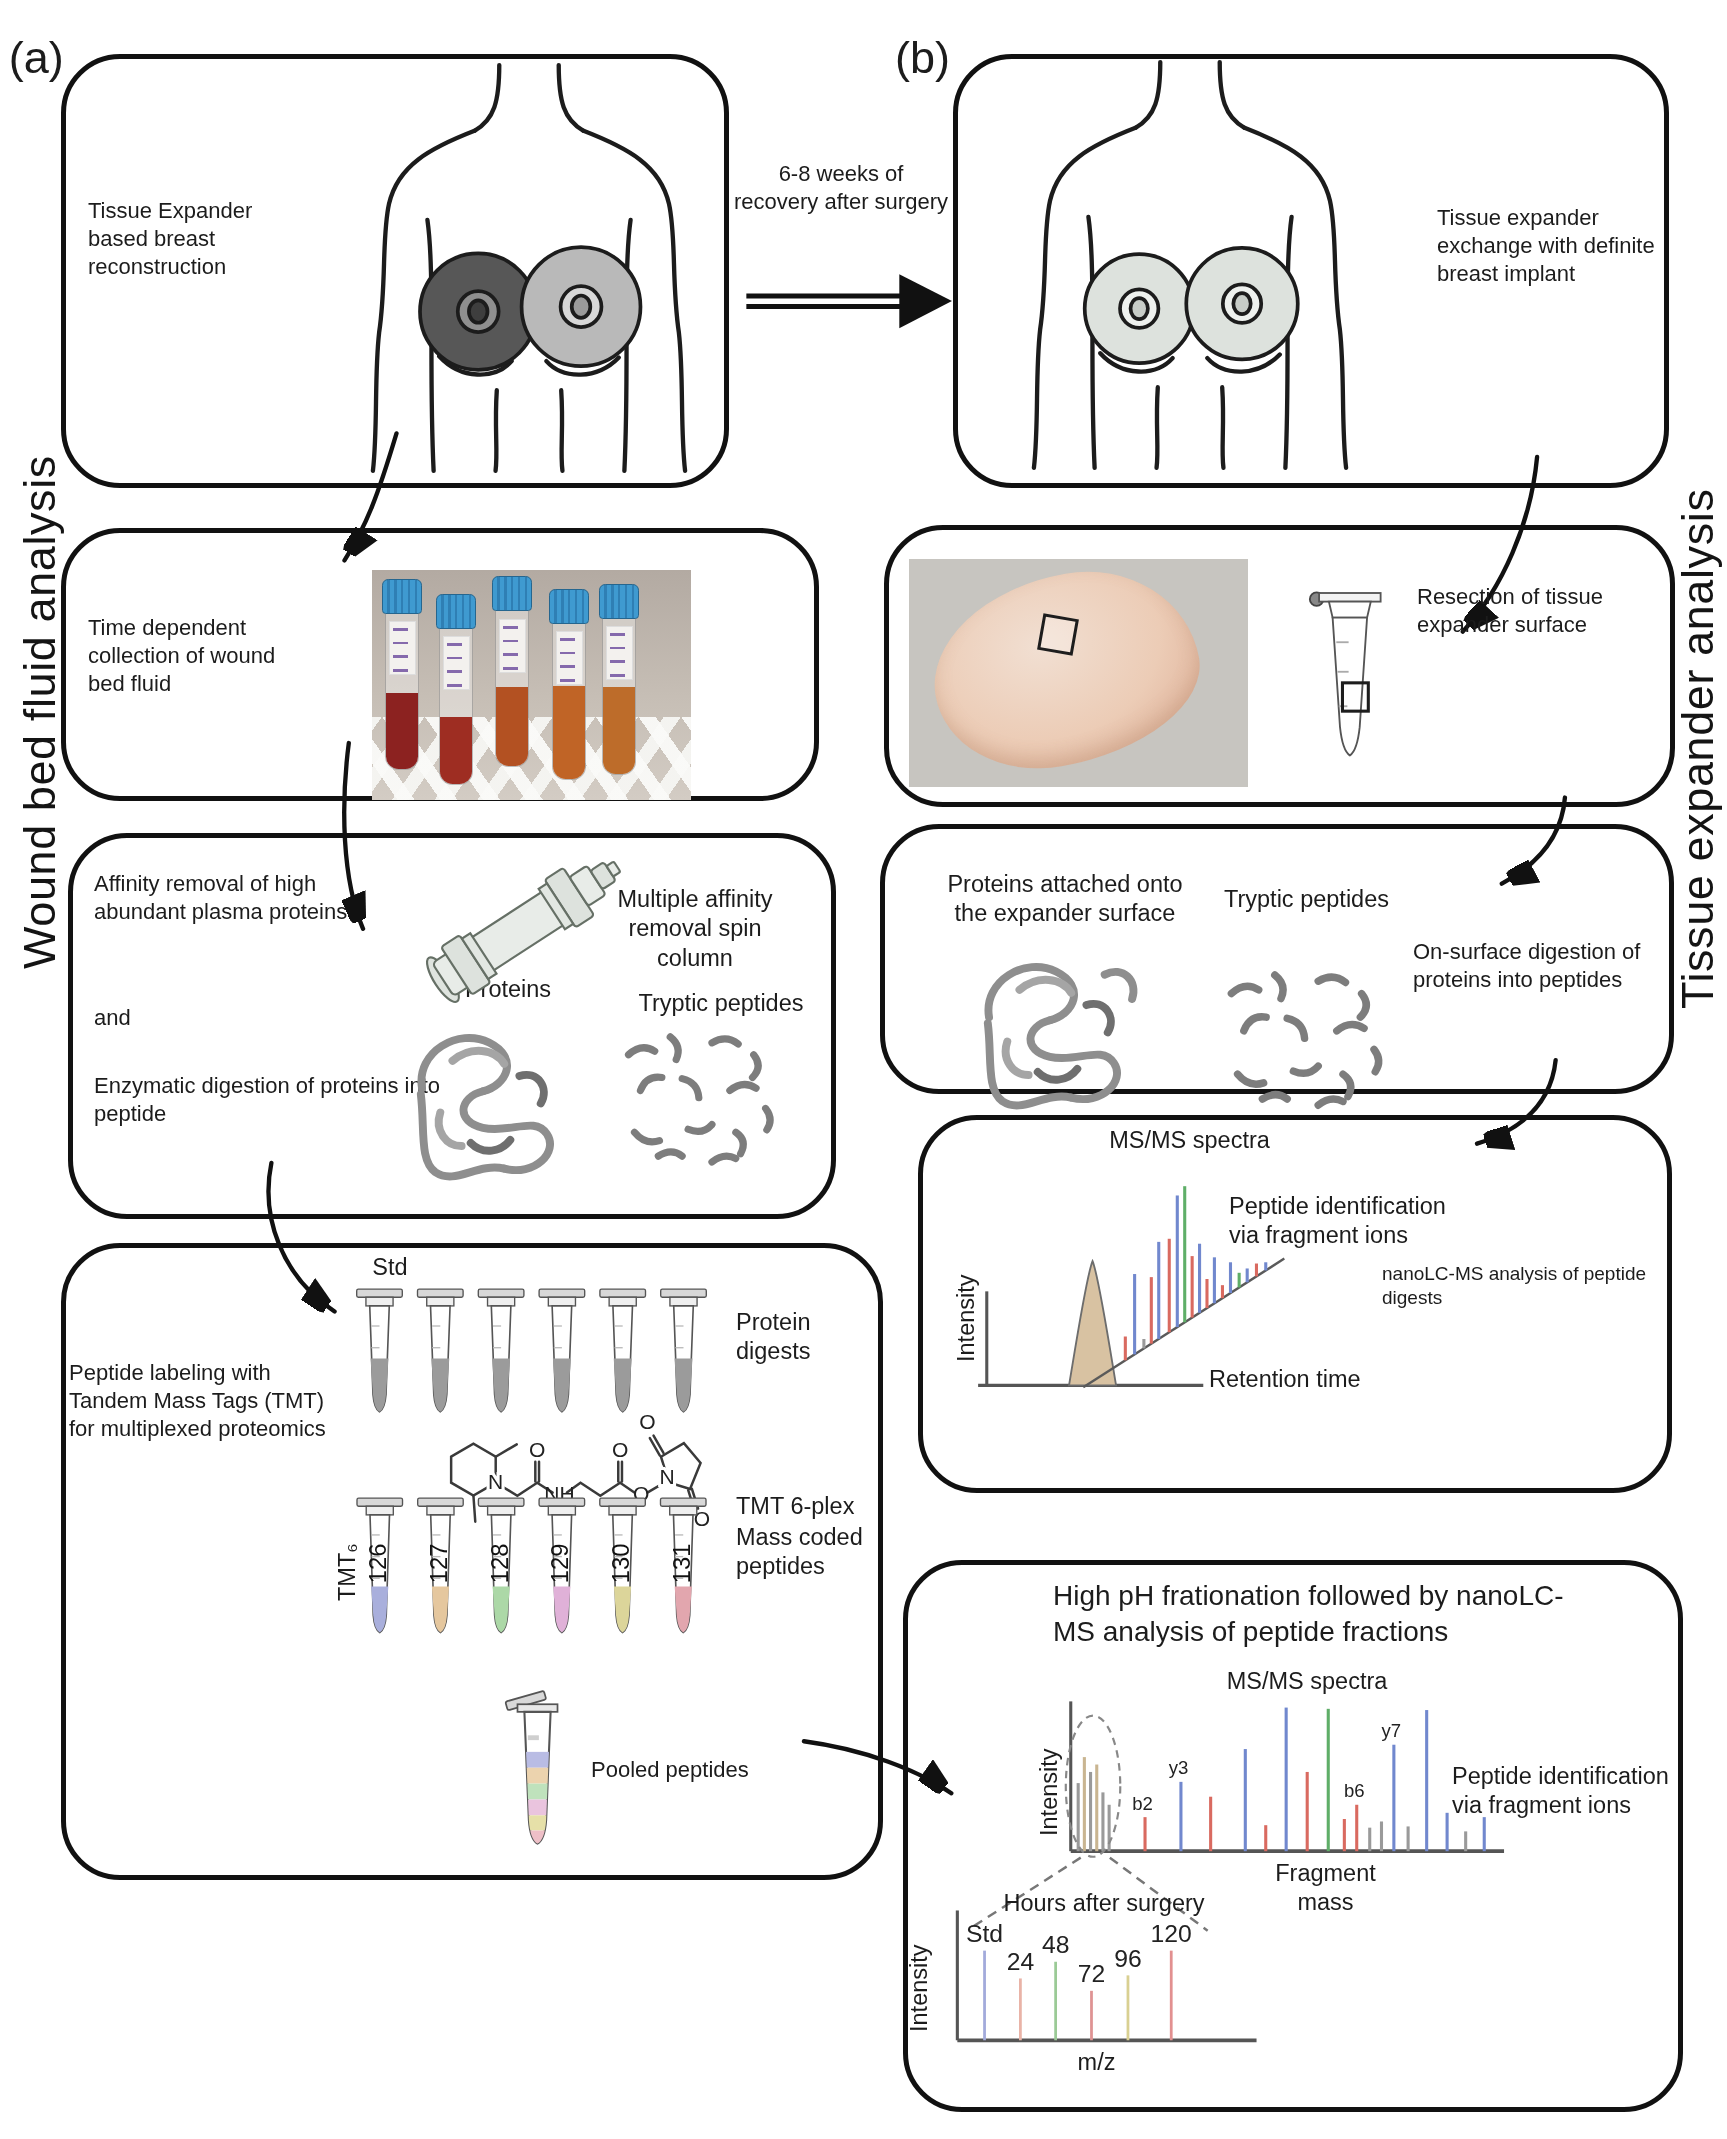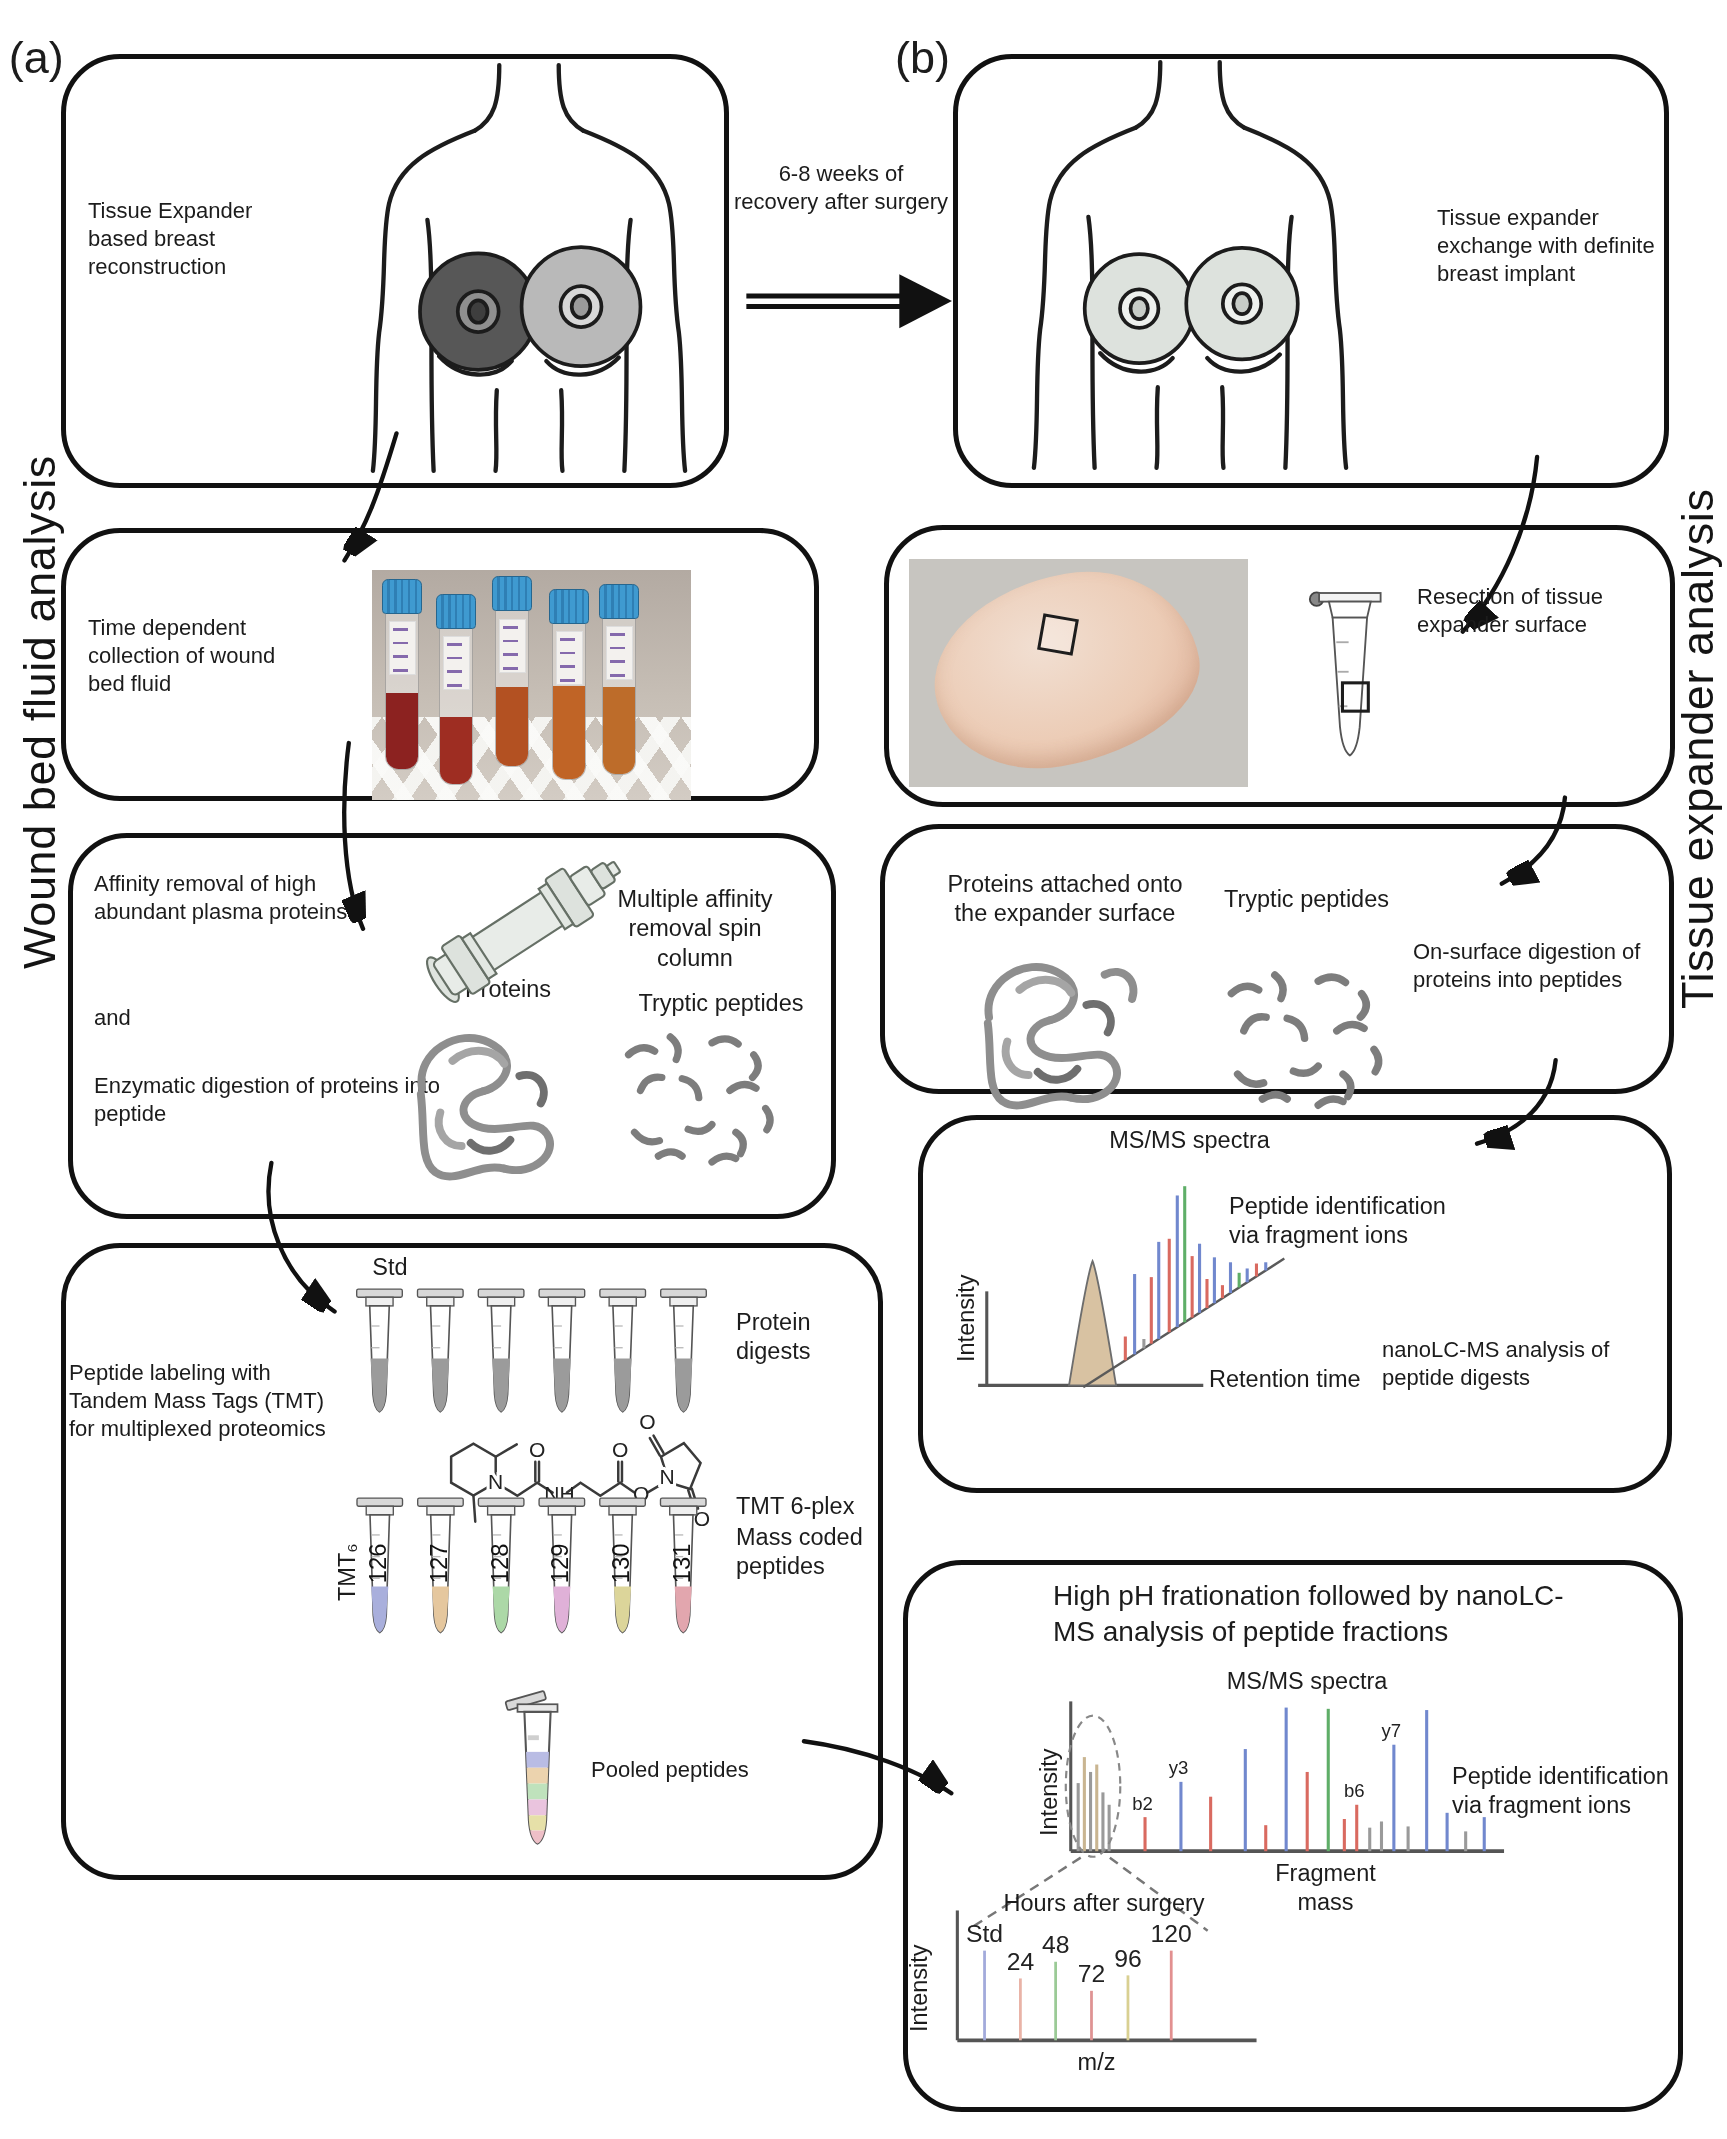--- a/index.html
+++ b/index.html
@@ -435,21 +435,21 @@
       <path d="M70 230 q22 -14 40 0"></path>
         <path d="M160 240 q20 -16 40 -6"></path>
       <path d="M250 150 q14 18 2 36"></path>
     </g>
   </svg>
 
   <div class="box" style="left:918px;top:1115px;width:744px;height:368px;"></div>
   <div class="txt small center" style="left:1084px;top:1126px;width:211px;">MS/MS spectra</div>
   <div class="txt small rot" style="left:952px;top:1362px;">Intensity</div>
   <div class="txt small" style="left:1229px;top:1192px;width:229px;">Peptide identification via fragment ions</div>
-  <div class="txt" style="left:1382px;top:1336px;width:266px;font-size:22px;">nanoLC-MS analysis of peptide digests</div>
+  <div class="txt" style="left:1382px;top:1262px;width:266px;font-size:19px;">nanoLC-MS analysis of peptide digests</div>
   <div class="txt small" style="left:1209px;top:1365px;width:186px;">Retention time</div>
   <svg style="left:941px;top:1152px;" width="433" height="322" viewBox="0 0 700 520">
     <line x1="74" y1="225" x2="74" y2="377" stroke="#555" stroke-width="5"></line>
     <line x1="60" y1="377" x2="424" y2="377" stroke="#555" stroke-width="5"></line>
     <path d="M207 377 C215 330 235 200 245 176 C255 200 275 330 283 377 Z" fill="#d8c2a2" stroke="#6d6d6d" stroke-width="3"></path>
     <g id="g-retention-sticks">
         <line x1="230" y1="380" x2="555" y2="172" stroke="#5a5a5a" stroke-width="4"></line>
         <line x1="298" y1="298" x2="298" y2="336.48" stroke="#d96a60" stroke-width="5"></line>
         <line x1="313" y1="197" x2="313" y2="326.88" stroke="#7188ce" stroke-width="5"></line>
         <line x1="328" y1="302" x2="328" y2="317.28" stroke="#9a9a9a" stroke-width="5"></line>

